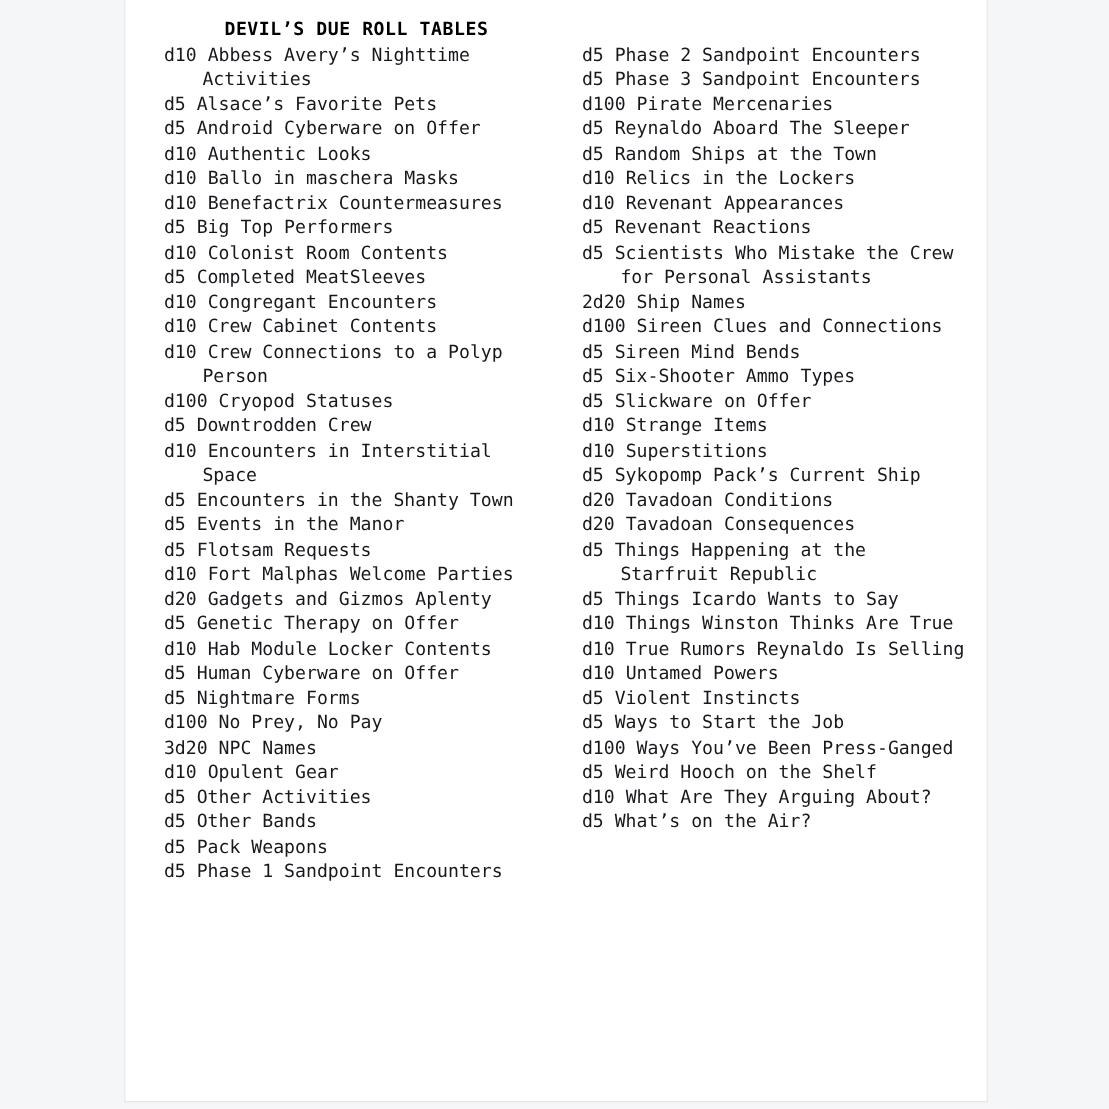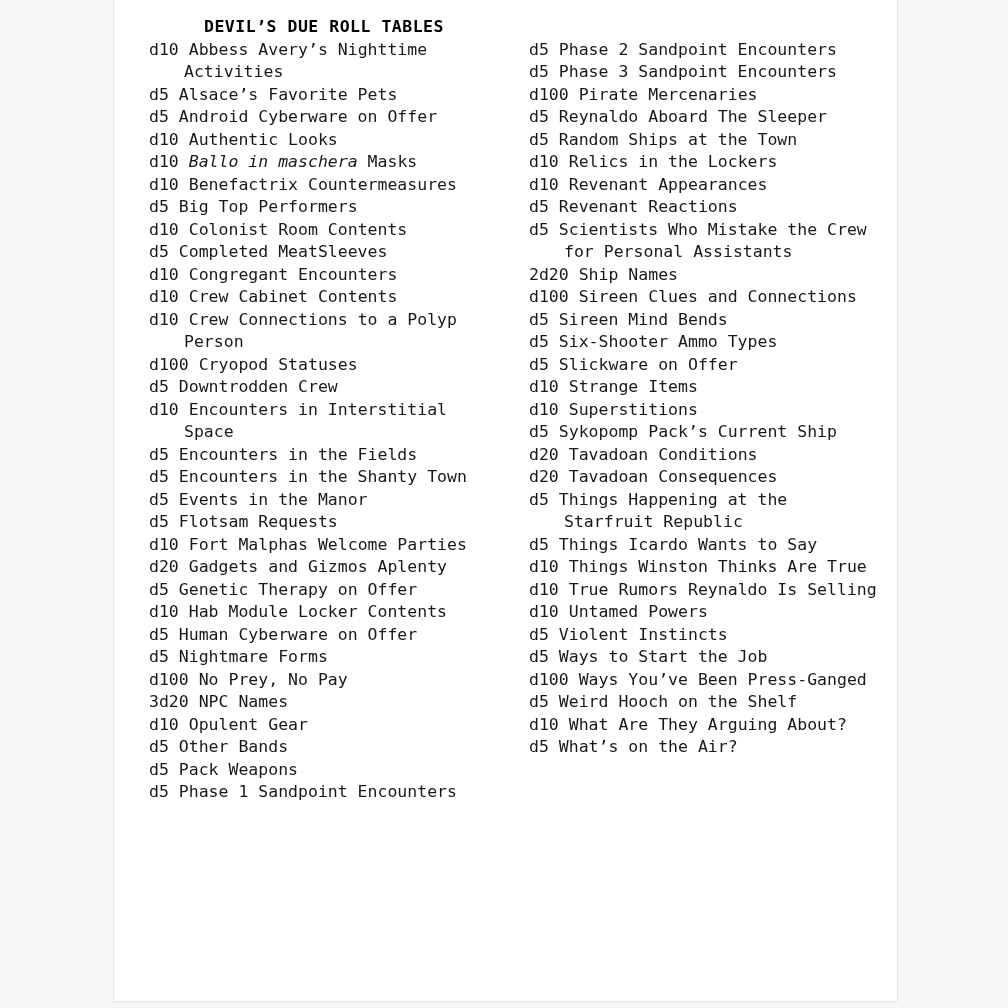--- a/index.html
+++ b/index.html
@@ -67,21 +67,20 @@
     font-size: 16.5px;
     line-height: 22.5px;
     color: #16181c;
     padding-left: 35px;
     text-indent: -35px;
     margin: 0;
     word-spacing: 0px;
   }
 
   .entry .it {
-    font-style: italic;
   }
 </style>
 </head>
 <body style="background: rgb(245, 246, 248);">
 
 <div id="page" style="background: rgb(255, 255, 255);">
   <div id="columns">
 
     <div class="column left">
       <div class="title">
@@ -96,33 +95,33 @@
           <div class="entry"><span>d10</span> <span>Benefactrix Countermeasures</span></div>
           <div class="entry"><span>d5</span> <span>Big Top Performers</span></div>
           <div class="entry"><span>d10</span> <span>Colonist Room Contents</span></div>
           <div class="entry"><span>d5</span> <span>Completed MeatSleeves</span></div>
           <div class="entry"><span>d10</span> <span>Congregant Encounters</span></div>
           <div class="entry"><span>d10</span> <span>Crew Cabinet Contents</span></div>
           <div class="entry"><span>d10</span> <span>Crew Connections to a Polyp Person</span></div>
           <div class="entry"><span>d100</span> <span>Cryopod Statuses</span></div>
           <div class="entry"><span>d5</span> <span>Downtrodden Crew</span></div>
           <div class="entry"><span>d10</span> <span>Encounters in Interstitial Space</span></div>
-          <div class="entry"><span>d5</span> <span>Encounters in the Fields</span></div>
           <div class="entry"><span>d5</span> <span>Encounters in the Shanty Town</span></div>
           <div class="entry"><span>d5</span> <span>Events in the Manor</span></div>
           <div class="entry"><span>d5</span> <span>Flotsam Requests</span></div>
           <div class="entry"><span>d10</span> <span>Fort Malphas Welcome Parties</span></div>
           <div class="entry"><span>d20</span> <span>Gadgets and Gizmos Aplenty</span></div>
           <div class="entry"><span>d5</span> <span>Genetic Therapy on Offer</span></div>
           <div class="entry"><span>d10</span> <span>Hab Module Locker Contents</span></div>
           <div class="entry"><span>d5</span> <span>Human Cyberware on Offer</span></div>
           <div class="entry"><span>d5</span> <span>Nightmare Forms</span></div>
           <div class="entry"><span>d100</span> <span>No Prey, No Pay</span></div>
           <div class="entry"><span>3d20</span> <span>NPC Names</span></div>
           <div class="entry"><span>d10</span> <span>Opulent Gear</span></div>
+          <div class="entry"><span>d5</span> <span>Other Activities</span></div>
           <div class="entry"><span>d5</span> <span>Other Bands</span></div>
           <div class="entry"><span>d5</span> <span>Pack Weapons</span></div>
           <div class="entry"><span>d5</span> <span>Phase 1 Sandpoint Encounters</span></div>
         </div>
     </div>
 
     <div class="column right">
       <div class="spacer-title"></div>
       <div id="right-entries">
           <div class="entry"><span>d5</span> <span>Phase 2 Sandpoint Encounters</span></div>

